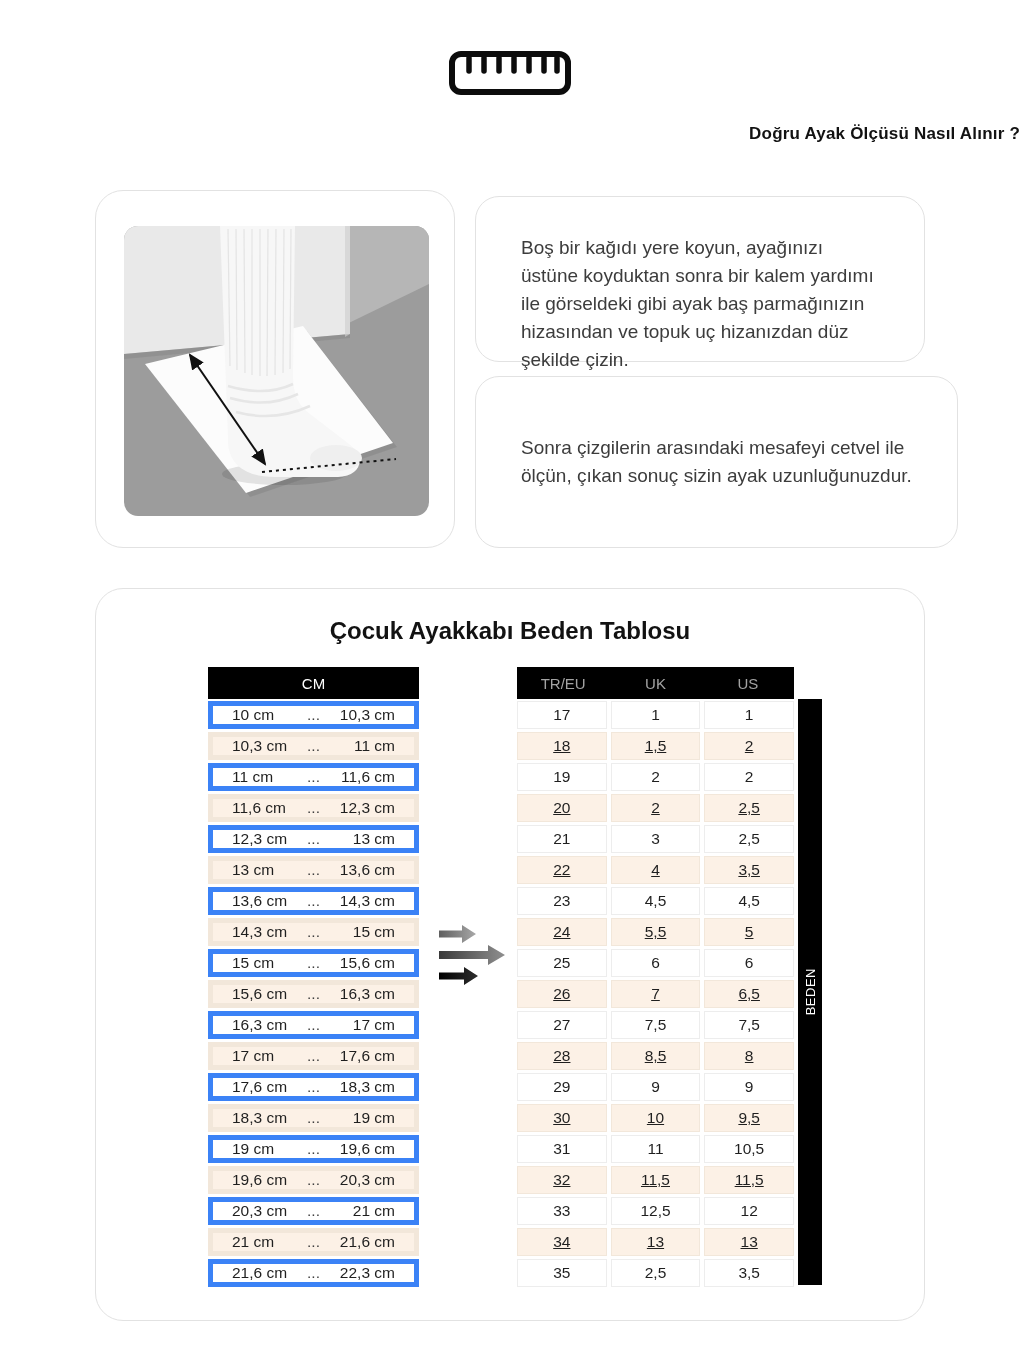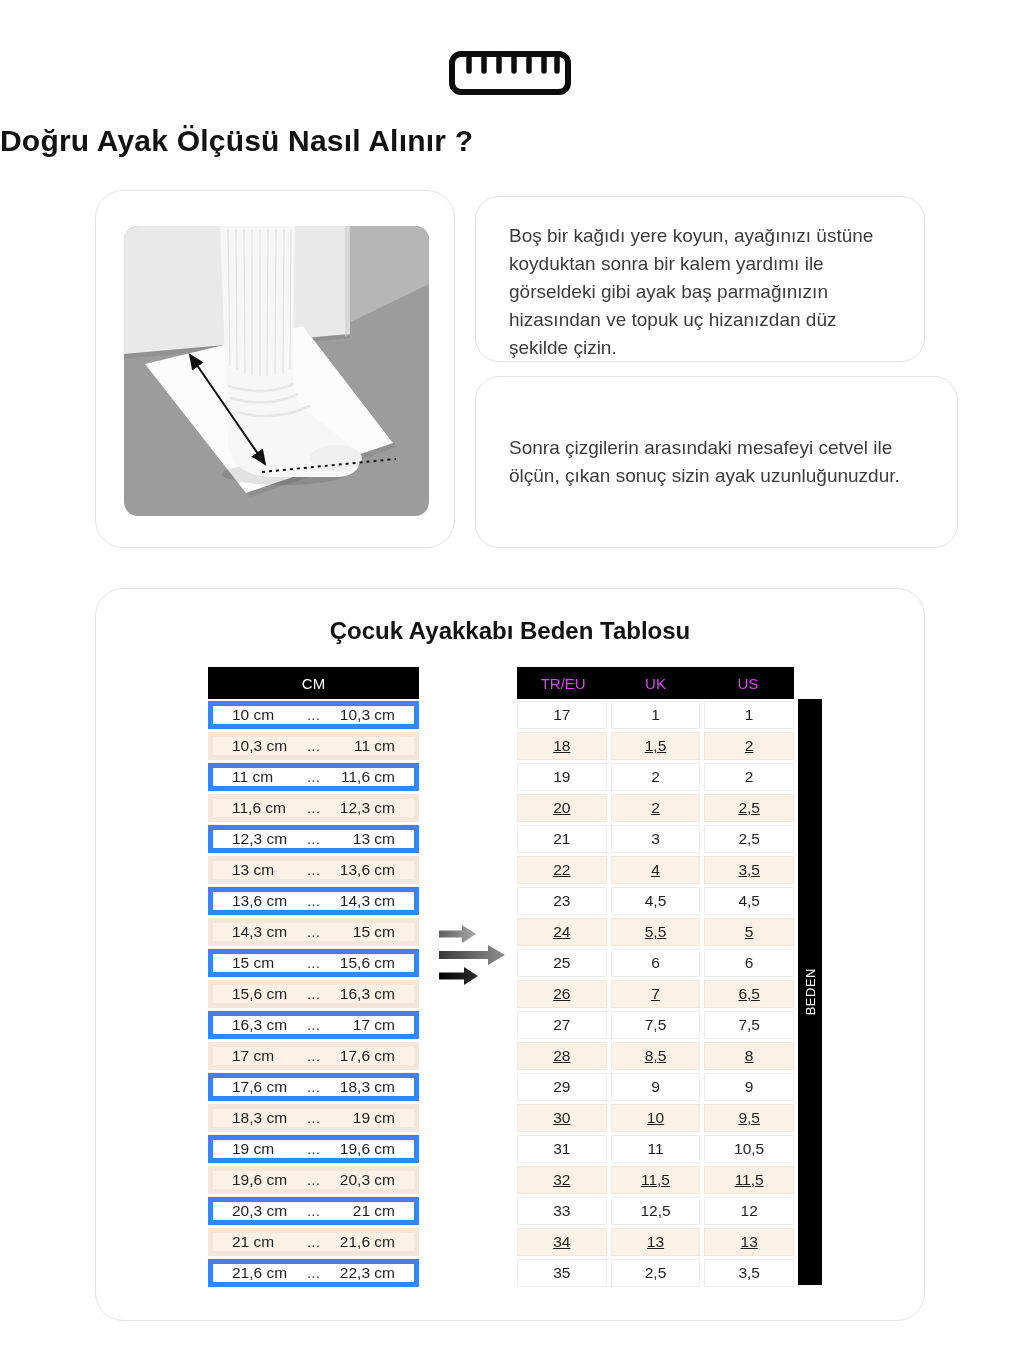--- a/index.html
+++ b/index.html
@@ -1,40 +1,40 @@
 <!DOCTYPE html>
 <html><head>
 <meta charset="utf-8">
 <style>
   html,body{margin:0;padding:0;background:#ffffff;}
   body{font-family:"Liberation Sans","DejaVu Sans",sans-serif;color:#1f1f1f;}
   .page{position:relative;width:1020px;height:1360px;background:#fff;overflow:hidden;}
 
   
   .ruler-wrap{position:absolute;top:50px;left:0;width:100%;display:flex;justify-content:center;}
-  .main-title{position:absolute;top:124px;left:0;width:100%;text-align:left;
-              font-size:30px;font-weight:700;color:#121212;letter-spacing:.2px;}
+  .main-title{position:absolute;top:124px;left:0;width:100%;text-align:right;
+              font-size:17px;font-weight:700;color:#121212;letter-spacing:.2px;}
 
   
   .card{position:absolute;border:1px solid #e2e2e2;border-radius:28px;background:#fff;box-sizing:border-box;padding-left:44px;}
   .photo-card{left:95px;top:190px;width:360px;height:358px;}
   .photo-frame{position:absolute;left:28px;top:35px;width:305px;height:290px;border-radius:14px;overflow:hidden;}
   .info-card-1{left:475px;top:196px;width:450px;height:166px;padding:25px 33px;border-radius:24px;}
   .info-card-2{left:475px;top:376px;width:483px;height:172px;padding:0 33px;border-radius:24px;display:flex;align-items:center;}
-  .info-text{margin:0;font-size:19px;line-height:28px;color:#3c3c3c;}
+  .info-text{margin:12px;font-size:19px;line-height:28px;color:#3c3c3c;}
 
   
   .table-card{left:95px;top:588px;width:830px;height:733px;}
   .table-title{position:absolute;top:28px;left:0;width:100%;text-align:center;
                font-size:24px;font-weight:700;color:#121212;}
 
   .thead{height:32px;background:#000;color:#ffffff;font-size:15px;font-weight:500;
          display:flex;align-items:center;justify-content:center;margin-bottom:2px;}
   .size-thead{display:grid;grid-template-columns:1fr 1fr 1fr;text-align:center;
-              height:32px;background:#000;color:#d946ef;font-size:15px;font-weight:500;
+              height:32px;background:#000;color:#a3a3a3;font-size:15px;font-weight:500;
               align-items:center;margin-bottom:2px;}
   .tbody{display:flex;flex-direction:column;gap:3px;}
 
   .cm-table{position:absolute;left:112px;top:78px;width:211px;}
   .cm-row{height:28px;display:grid;grid-template-columns:1fr 34px 1fr;align-items:center;
           border:5px solid #3b82f6;background:#fff;box-sizing:border-box;font-size:15.5px;color:#1f1f1f;}
   .cm-row.alt{background:#fcf1e6;border-color:#f2e7da;}
   .c-from{padding-left:19px;text-align:left;}
   .c-dots{text-align:center;color:#3f3f3f;}
   .c-to{padding-right:19px;text-align:right;}

